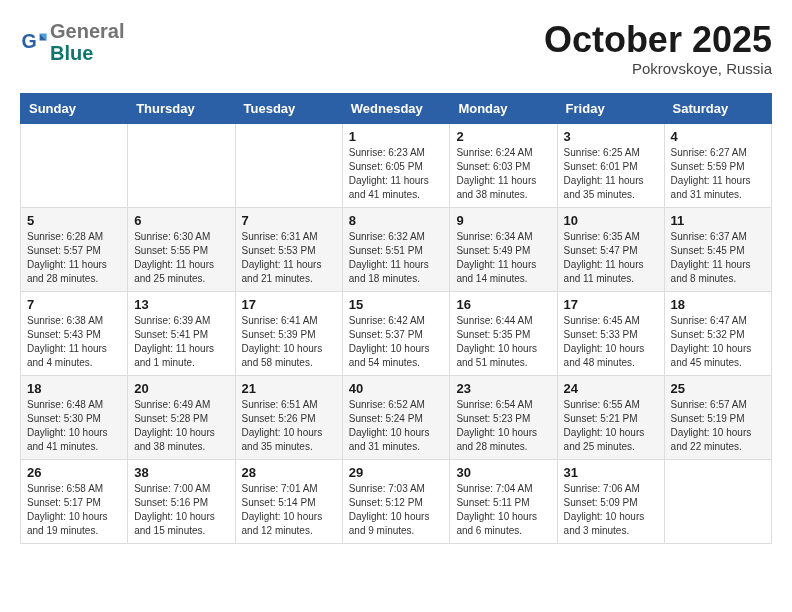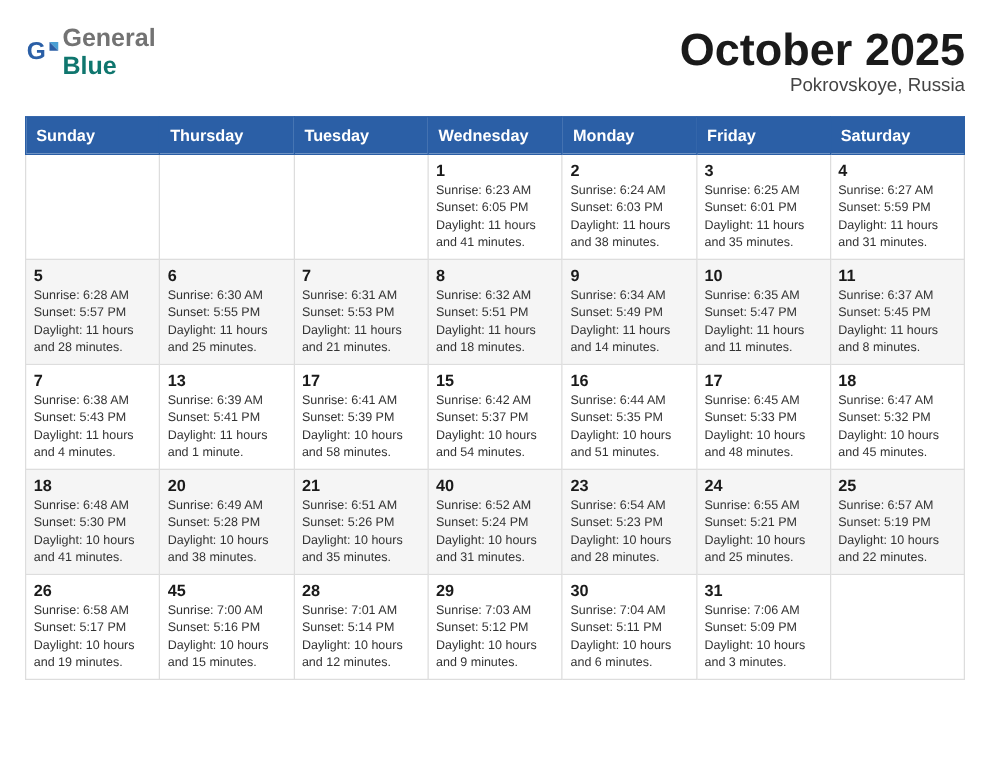--- a/index.html
+++ b/index.html
@@ -224,21 +224,21 @@
           <div class="day-num">25</div>
           <div class="day-info">Sunrise: 6:57 AM<br>Sunset: 5:19 PM<br>Daylight: 10 hours and 22 minutes.</div>
         </td>
       </tr>
       <tr>
         <td>
           <div class="day-num">26</div>
           <div class="day-info">Sunrise: 6:58 AM<br>Sunset: 5:17 PM<br>Daylight: 10 hours and 19 minutes.</div>
         </td>
         <td>
-          <div class="day-num">45</div>
+          <div class="day-num">38</div>
           <div class="day-info">Sunrise: 7:00 AM<br>Sunset: 5:16 PM<br>Daylight: 10 hours and 15 minutes.</div>
         </td>
         <td>
           <div class="day-num">28</div>
           <div class="day-info">Sunrise: 7:01 AM<br>Sunset: 5:14 PM<br>Daylight: 10 hours and 12 minutes.</div>
         </td>
         <td>
           <div class="day-num">29</div>
           <div class="day-info">Sunrise: 7:03 AM<br>Sunset: 5:12 PM<br>Daylight: 10 hours and 9 minutes.</div>
         </td>

